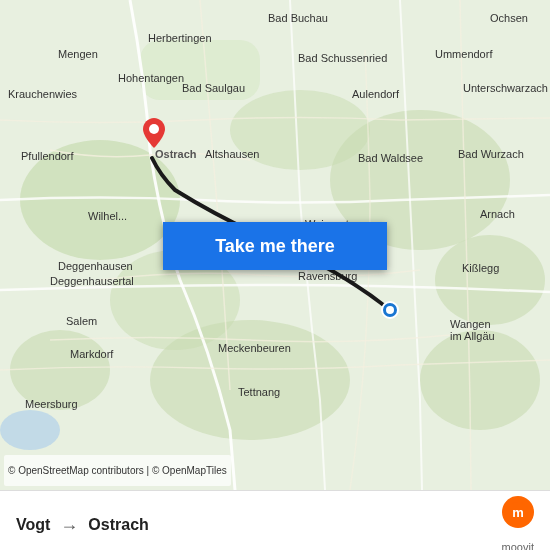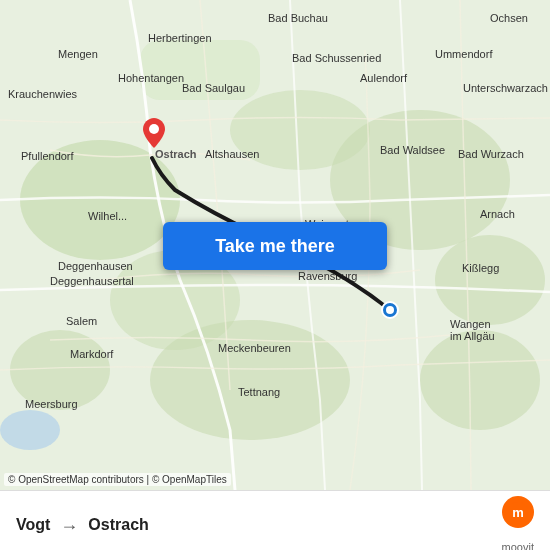--- a/index.html
+++ b/index.html
@@ -31,38 +31,38 @@
       position: absolute;
       top: 222px;
       left: 163px;
       width: 224px;
       height: 48px;
       background: #1a73e8;
       color: white;
       font-size: 18px;
       font-weight: bold;
       border: none;
-      border-radius: 6px;
+      border-radius: 0;
       cursor: pointer;
       display: flex;
       align-items: center;
       justify-content: center;
       box-shadow: 0 2px 8px rgba(0,0,0,0.4);
       z-index: 10;
     }
 
     
     #attribution {
       position: absolute;
       bottom: 4px;
       left: 4px;
       font-size: 10px;
       color: #333;
       background: rgba(255,255,255,0.7);
-      padding: 1px 4px;
+      padding: 10px 4px;
       border-radius: 2px;
       z-index: 5;
     }
 
     
     #bottom-bar {
       width: 550px;
       height: 68px;
       background: white;
       display: flex;
@@ -181,28 +181,28 @@
     <circle cx="390" cy="310" r="4" fill="white"></circle>
   </svg>
 
   <div class="map-label" style="top:48px; left:58px;">Mengen</div>
   <div class="map-label" style="top:32px; left:148px;">Herbertingen</div>
   <div class="map-label" style="top:12px; left:268px;">Bad Buchau</div>
   <div class="map-label" style="top:12px; left:490px;text-align:right;">Ochsen</div>
   <div class="map-label" style="top:88px; left:8px;">Krauchenwies</div>
   <div class="map-label" style="top:72px; left:118px;">Hohentangen</div>
   <div class="map-label" style="top:82px; left:182px;">Bad Saulgau</div>
-  <div class="map-label" style="top:52px; left:292px;">Bad Schussenried</div>
-  <div class="map-label" style="top:72px; left:352px;margin-left:8px;">Aulendorf</div>
+  <div class="map-label" style="top:52px; left:298px;">Bad Schussenried</div>
+  <div class="map-label" style="top:88px; left:352px;">Aulendorf</div>
   <div class="map-label" style="top:48px; left:435px;">Ummendorf</div>
   <div class="map-label" style="top:82px; left:420px;padding-left:43px;">Unterschwarzach</div>
   <div class="map-label" style="top:150px; left:5px;margin-left:16px;">Pfullendorf</div>
   <div class="map-label" style="top:148px; left:155px; font-weight:bold; color:#555;">Ostrach</div>
   <div class="map-label" style="top:148px; left:205px;">Altshausen</div>
-  <div class="map-label" style="top:144px; left:358px;margin-left:22px;">Bad Waldsee</div>
+  <div class="map-label" style="top:152px; left:358px;">Bad Waldsee</div>
   <div class="map-label" style="top:148px; left:458px;">Bad Wurzach</div>
   <div class="map-label" style="top:210px; left:88px;">Wilhel...</div>
   <div class="map-label" style="top:218px; left:305px;">Weingarten</div>
   <div class="map-label" style="top:208px; left:480px;">Arnach</div>
   <div class="map-label" style="top:260px; left:58px;">Deggenhausen</div>
   <div class="map-label" style="top:275px; left:50px;">Deggenhausertal</div>
   <div class="map-label" style="top:258px; left:205px;">Horgenzell</div>
   <div class="map-label" style="top:270px; left:298px;">Ravensburg</div>
   <div class="map-label" style="top:262px; left:462px;">Kißlegg</div>
   <div class="map-label" style="top:315px; left:42px;margin-left:24px;">Salem</div>

